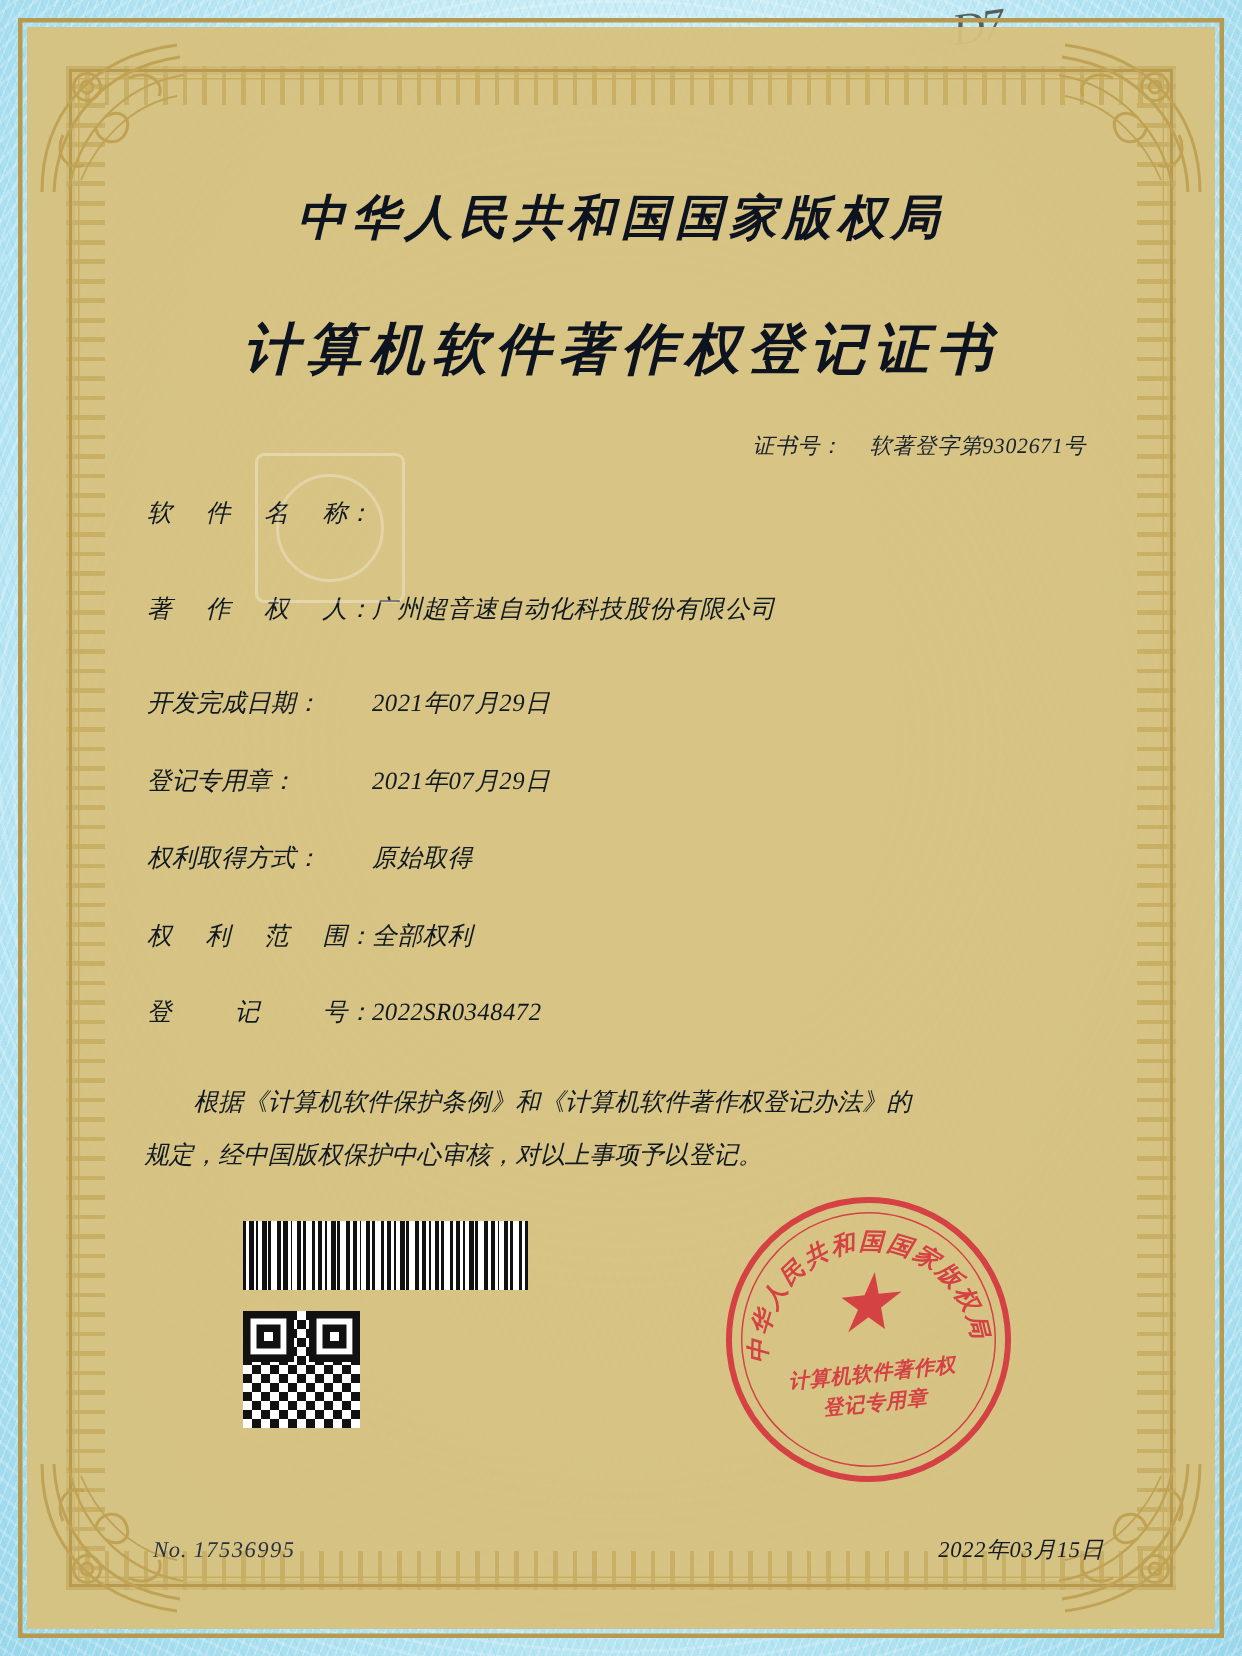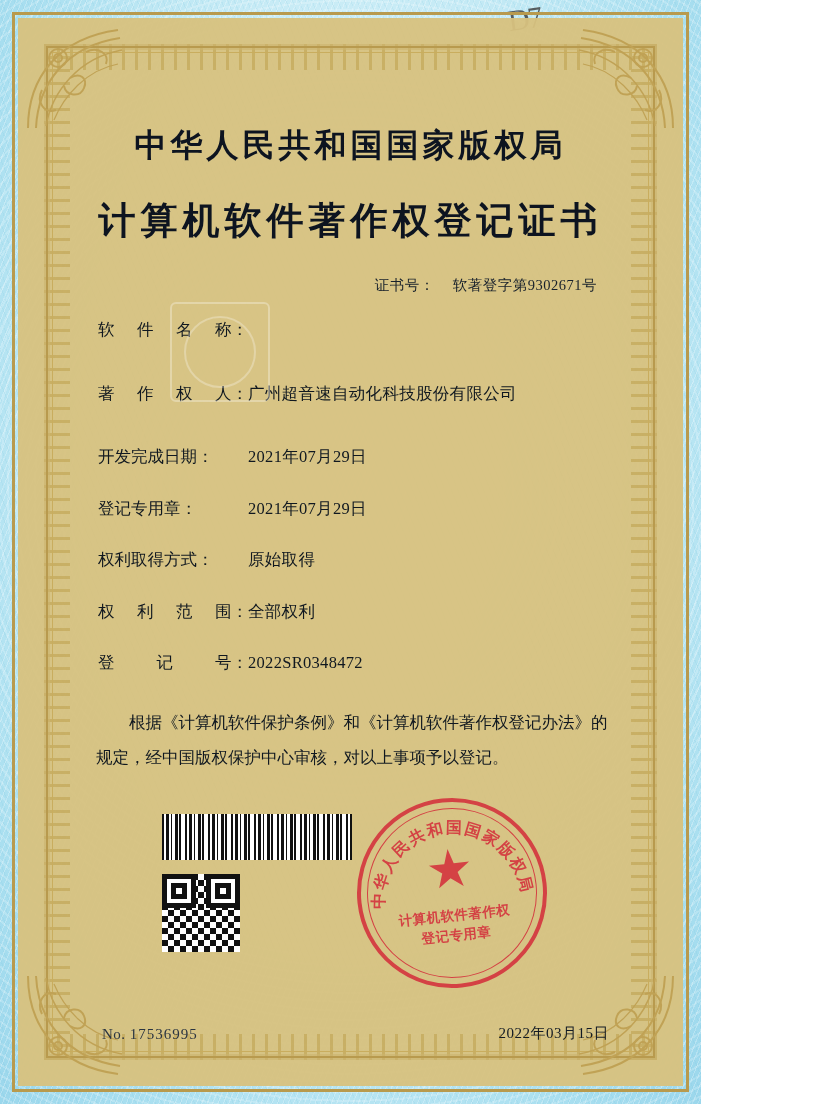--- a/index.html
+++ b/index.html
@@ -9,25 +9,26 @@
   }
   body {
     width: 828px;
     height: 1104px;
     font-family: "Liberation Serif", "DejaVu Serif", serif;
     overflow: hidden;
   }
 
   .certificate {
     position: relative;
-    width: 701px;
+    width: 828px;
     height: 1104px;
     background:
       radial-gradient(ellipse at 50% 42%, #e7f8fc 0%, #d4f0f8 38%, #bfe8f4 62%, #a9dff0 82%, #9bd7ec 100%);
     overflow: hidden;
+    font-style: italic;
   }
 
   
   .texture {
     position: absolute;
     inset: 0;
     background-image:
       repeating-linear-gradient(112deg, rgba(255,255,255,0.30) 0px, rgba(255,255,255,0.30) 1px, rgba(255,255,255,0) 1px, rgba(255,255,255,0) 5px),
       repeating-linear-gradient(68deg, rgba(120,195,220,0.16) 0px, rgba(120,195,220,0.16) 1px, rgba(255,255,255,0) 1px, rgba(255,255,255,0) 6px),
       repeating-radial-gradient(circle at 50% 45%, rgba(255,255,255,0.22) 0px, rgba(255,255,255,0.22) 2px, rgba(255,255,255,0) 2px, rgba(255,255,255,0) 9px);
@@ -105,21 +106,21 @@
     letter-spacing: 4px;
     margin-top: 62px;
     color: #0d1420;
     font-family: "Liberation Serif", "DejaVu Serif", serif;
   }
   .title-sub {
     text-align: center;
     font-size: 37px;
     font-weight: bold;
     letter-spacing: 5px;
-    margin-top: 28px;
+    margin-top: 40px;
     color: #0d1420;
   }
 
   .cert-no {
     margin-top: 30px;
     text-align: right;
     padding-right: 42px;
     font-size: 14.5px;
     letter-spacing: .5px;
     color: #17202b;

